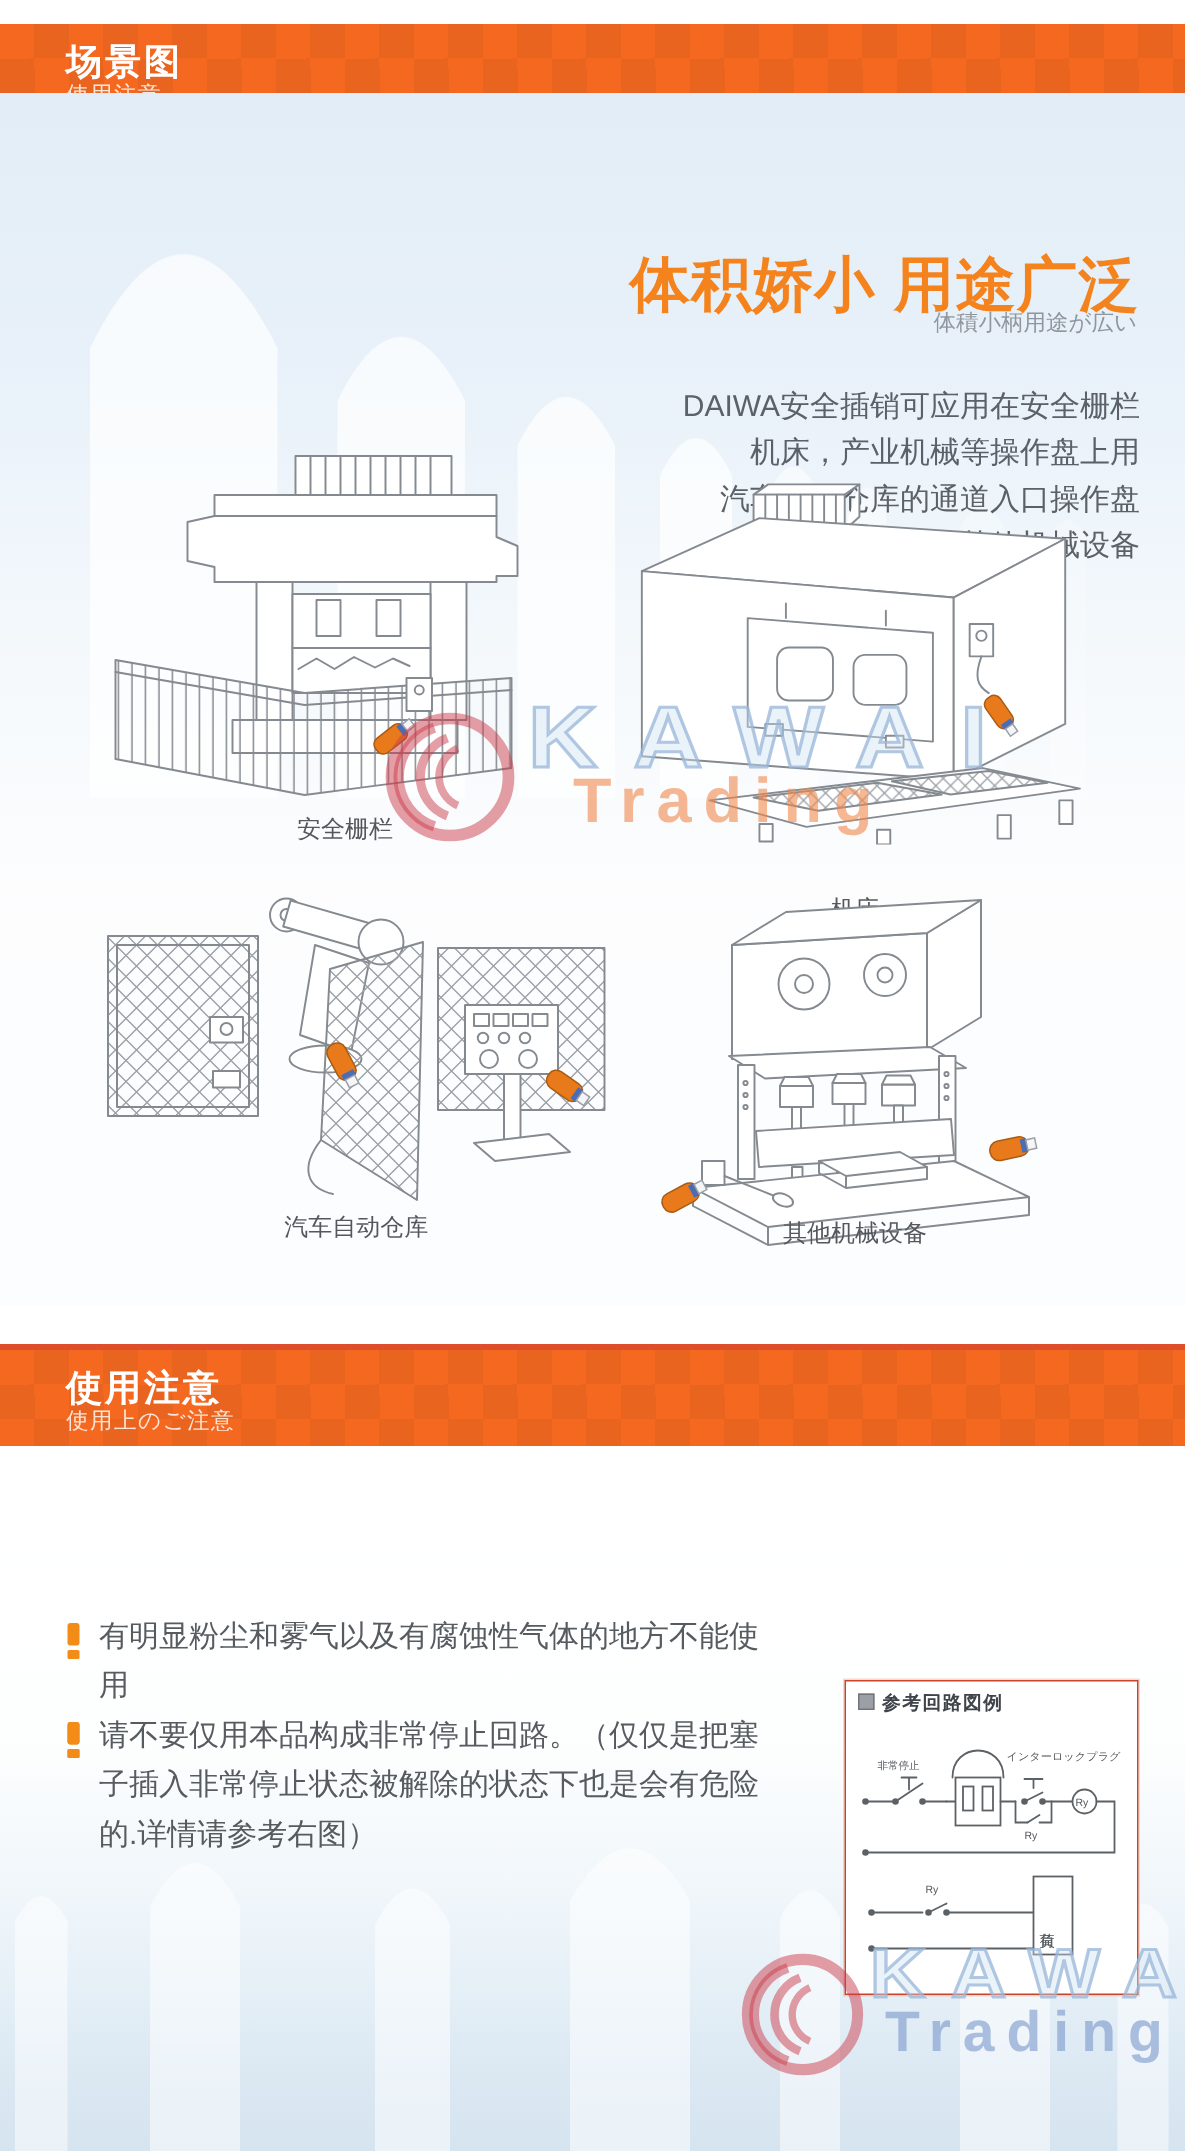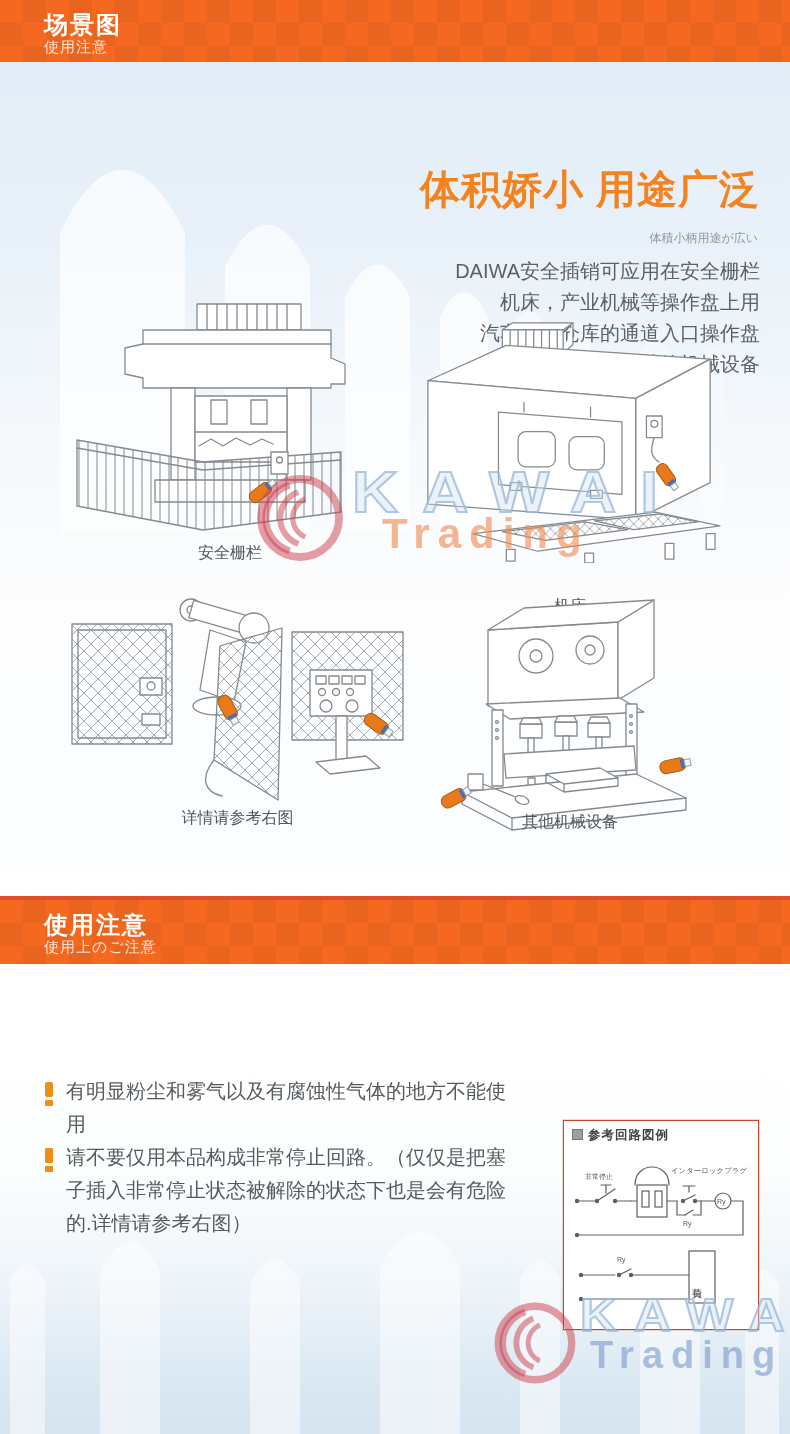--- a/index.html
+++ b/index.html
@@ -3,33 +3,33 @@
 <meta charset="utf-8">
 <style>
   html,body{margin:0;padding:0;background:#ffffff;}
   .page{position:relative;width:790px;height:1434px;margin:0;overflow:hidden;background:#ffffff;
         font-family:"Liberation Sans","DejaVu Sans",sans-serif;}
 
   
   .band{position:absolute;left:0;width:790px;background-color:#f4681f;
         background-image:conic-gradient(rgba(0,0,0,.045) 25%,transparent 25% 50%,rgba(0,0,0,.045) 50% 75%,transparent 75%);
         background-size:46px 46px;color:#fff;}
-  .band1{top:0;height:62px;}
+  .band1{top:16px;height:62px;}
   .band2{top:896px;height:64px;border-top:4px solid #de4e2b;padding-left:48px;}
   .band-title{position:absolute;left:44px;top:9px;font-size:24px;font-weight:bold;letter-spacing:2px;}
   .band-sub{position:absolute;left:44px;top:38px;font-size:15px;color:rgba(255,255,255,.82);letter-spacing:1px;}
 
   
   .scene{position:absolute;left:0;top:62px;width:790px;height:808px;
          background:linear-gradient(180deg,#e2edf7 0%,#e8f1f9 22%,#f5f9fc 48%,#fdfdfe 68%,#fcfdfe 100%);}
   .arches{position:absolute;left:0;top:0;}
   .headline{position:absolute;right:30px;top:100px;width:740px;text-align:right;
             font-size:40px;font-weight:900;color:#f5831d;letter-spacing:1px;}
-  .headline-jp{position:absolute;right:32px;top:168px;width:740px;text-align:right;
-               font-size:12px;color:#8f969d;}
+  .headline-jp{position:absolute;right:32px;top:144px;width:740px;text-align:right;
+               font-size:15px;color:#8f969d;}
   .intro{position:absolute;right:30px;top:194px;width:740px;text-align:right;
          font-size:20px;line-height:31px;color:#5b6167;}
   .fig{position:absolute;}
   .caption{position:absolute;text-align:center;font-size:16px;color:#54585d;}
 
   
   .gap{position:absolute;left:0;top:870px;width:790px;height:83px;background:#ffffff;}
   .notes-sec{position:absolute;left:0;top:1021px;width:790px;height:413px;
              background:linear-gradient(180deg,#ffffff 0%,#fdfefe 34%,#eef5fa 62%,#dce9f3 86%,#d6e4f0 100%);}
   .notes{position:absolute;left:28px;top:38px;width:478px;margin:16px;padding:0;list-style:none;}
@@ -206,21 +206,21 @@
         <rect x="0" y="-6" width="26" height="13" rx="6" fill="#e87a1c" stroke="#a85c12"></rect>
         <rect x="21" y="-4" width="4" height="9" fill="#4a6db5"></rect>
         <rect x="25" y="-3" width="6" height="7" fill="#f3f5f7" stroke="#9aa0a6"></rect>
       </g>
       <g transform="translate(296,128) rotate(35)">
         <rect x="0" y="-6" width="26" height="13" rx="6" fill="#e87a1c" stroke="#a85c12"></rect>
         <rect x="21" y="-4" width="4" height="9" fill="#4a6db5"></rect>
         <rect x="25" y="-3" width="6" height="7" fill="#f3f5f7" stroke="#9aa0a6"></rect>
       </g>
     </svg>
-    <div class="caption" style="left:65px;top:746px;width:345px;">详情请参考右图</div>
+    <div class="caption" style="left:65px;top:746px;width:345px;">汽车自动仓库</div>
 
     <svg class="fig" style="left:428px;top:530px;" width="290" height="245" viewBox="0 0 290 245">
       <g class="draw">
         <path d="M60,38 L190,30 L190,108 L60,114 Z"></path>
         <path d="M190,30 L226,8 L226,86 L190,108 Z"></path>
         <path d="M60,38 L96,16 L226,8 L190,30 Z"></path>
         <circle cx="108" cy="64" r="17"></circle>
           <circle class="nofill" cx="108" cy="64" r="6"></circle>
         <circle cx="162" cy="58" r="14"></circle>
           <circle class="nofill" cx="162" cy="58" r="5"></circle>

